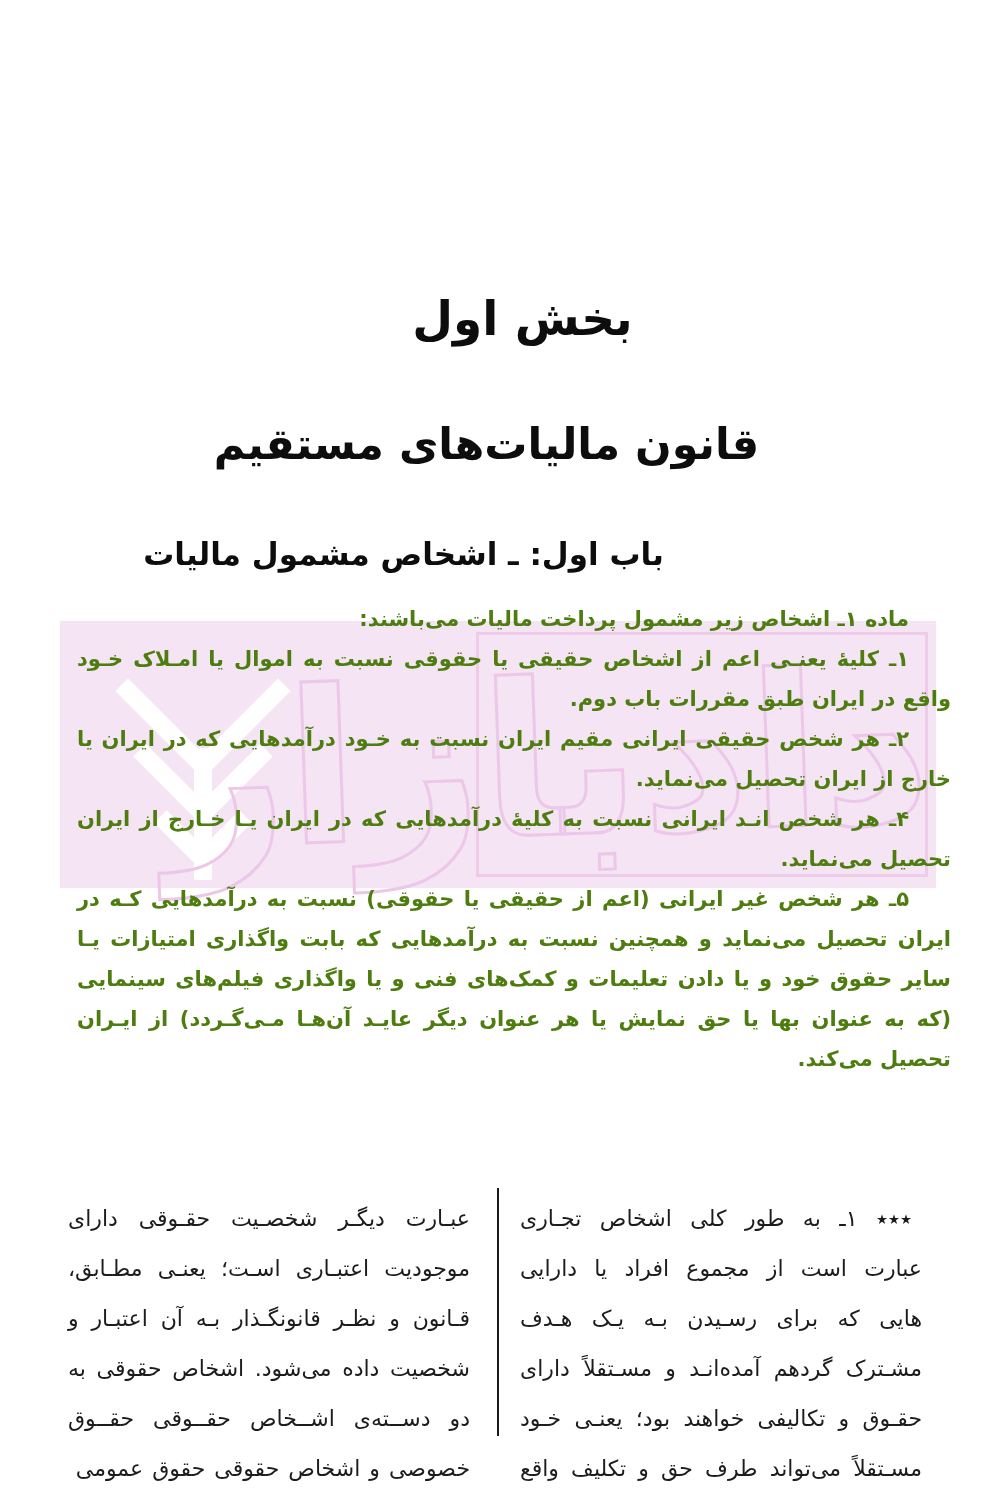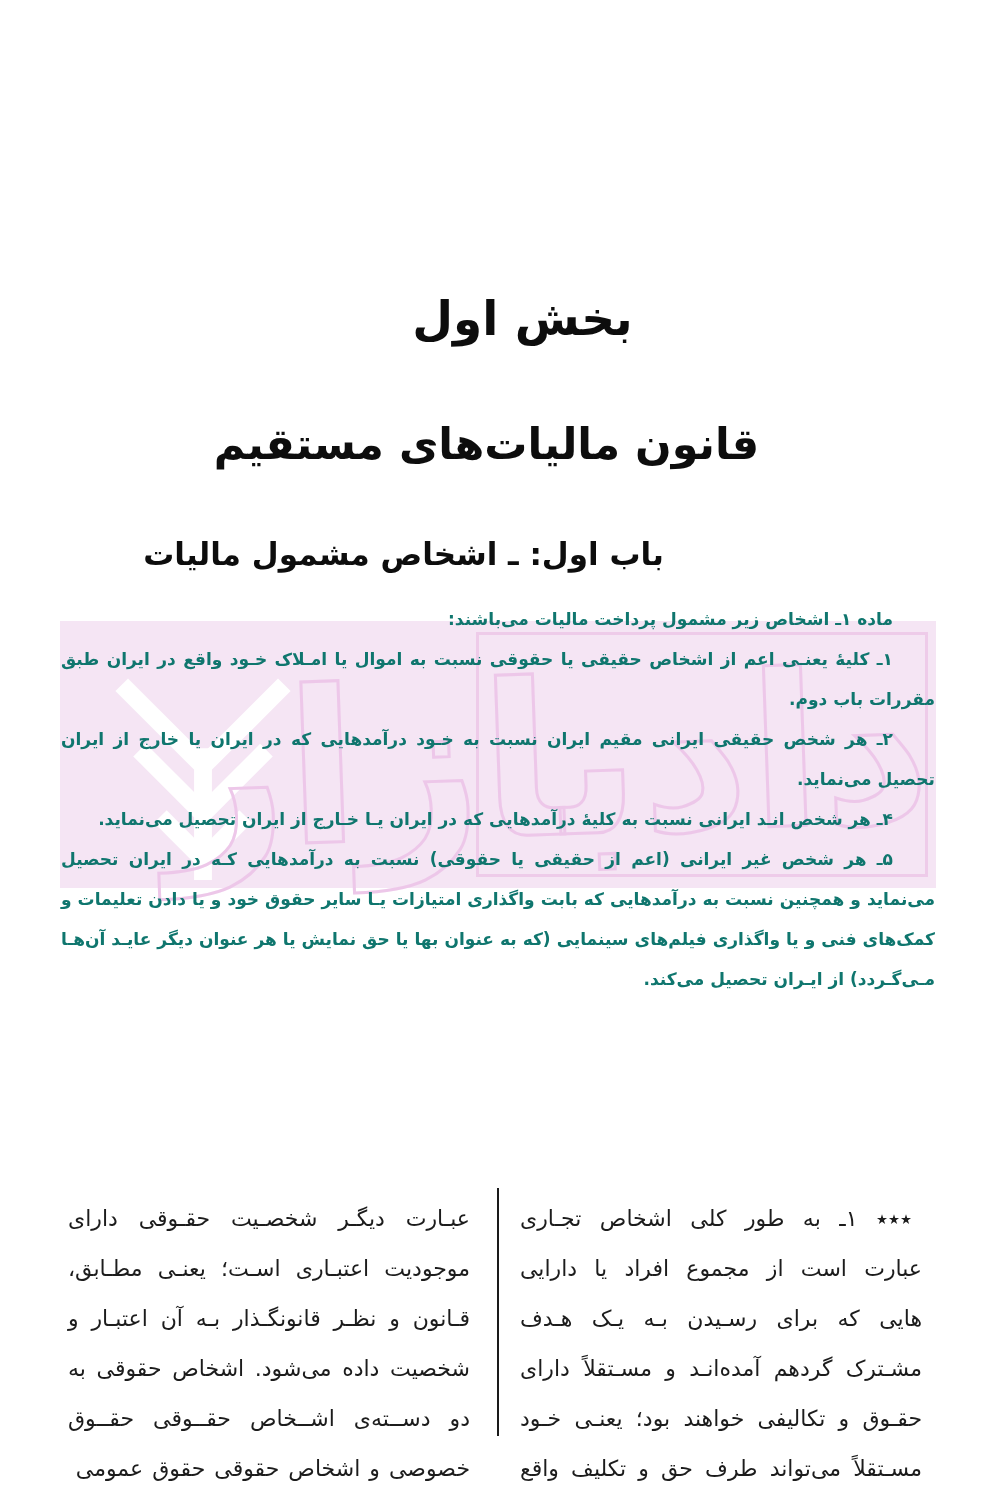--- a/index.html
+++ b/index.html
@@ -71,28 +71,28 @@
     color: #0d0d0d;
     z-index: 2;
   }
   .h-part    { top: 291px; font-size: 47px; transform: translateX(24px); }
   .h-law     { top: 419px; font-size: 43px; transform: translateX(-12px); }
   .h-chapter { top: 536px; font-size: 31px; transform: translateX(-95px); }
 
   
   .article {
     position: absolute;
-    left: 61px;
+    left: 77px;
     top: 599px;
     width: 874px;
     z-index: 2;
-    font-size: 17px;
+    font-size: 21px;
     font-weight: bold;
     text-align: justify;
-    color: #0f766e;
+    color: #4d7c0f;
   }
   .article p {
     margin: 0;
     line-height: 40px;
     text-indent: 42px;
   }
 
   
   .fn-col {
     position: absolute;

